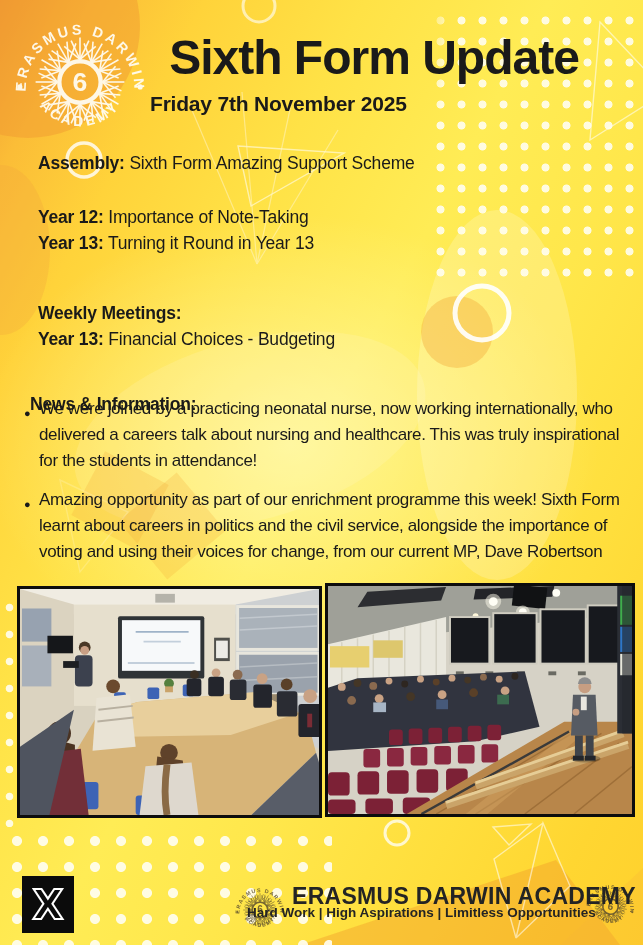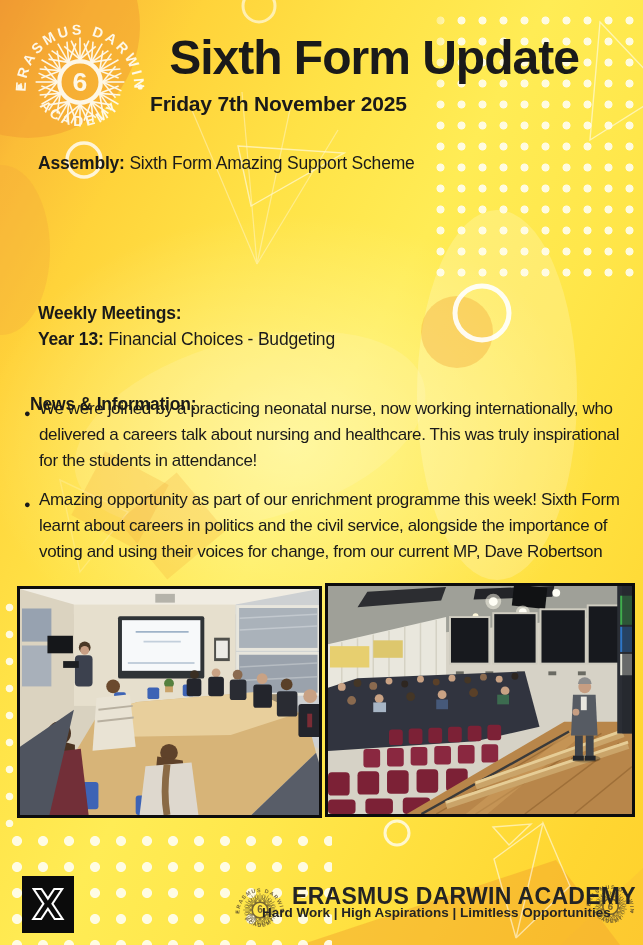--- a/index.html
+++ b/index.html
@@ -44,21 +44,21 @@
   .blk div{white-space:nowrap;}
   .news-h{left:30px;font-weight:bold;}
   .bullet{position:absolute;left:24px;width:600px;padding-left:15px;
     font-size:17px;line-height:25.8px;letter-spacing:-0.35px;}
   .bullet::before{content:"●";position:absolute;left:0;top:5px;font-size:11px;}
   
   .photo{position:absolute;border:3px solid #0d0d0d;box-sizing:border-box;background:#d8d3c5;}
   .photo svg{width:100%;height:100%;}
   
   .f-name{left:292px;top:883px;width:298px;text-align:center;font-size:23px;font-weight:bold;color:#242424;letter-spacing:.3px;white-space:nowrap;}
-  .f-tag{left:247px;top:905px;width:345px;text-align:center;font-size:13.5px;font-weight:bold;color:#242424;white-space:nowrap;margin-left:15px;}
+  .f-tag{left:247px;top:905px;width:345px;text-align:center;font-size:13.5px;font-weight:bold;color:#242424;white-space:nowrap;}
   .defs-store{position:absolute;width:0;height:0;overflow:hidden;}
 </style>
 </head>
 <body>
 
 <div id="poster">
 
   <svg class="defs-store" aria-hidden="true">
     <defs>
       <g id="fanG" fill="none" stroke="currentColor" stroke-width="1.6">
@@ -139,20 +139,28 @@
   </svg>
   <div class="abs title">Sixth Form Update</div>
   <div class="abs date">Friday 7th November 2025</div>
 
   <div class="line" style="top:150px">
     <b>Assembly:</b>
     <span>Sixth Form Amazing Support Scheme</span>
   </div>
 
   <div class="blk" style="top:204px">
+    <div>
+      <b>Year 12:</b>
+      <span>Importance of Note-Taking</span>
+    </div>
+    <div>
+      <b>Year 13:</b>
+      <span>Turning it Round in Year 13</span>
+    </div>
   </div>
 
   <div class="blk" style="top:300px">
     <div><b>Weekly Meetings:</b></div>
     <div>
       <b>Year 13:</b>
       <span>Financial Choices - Budgeting</span>
     </div>
   </div>
 

